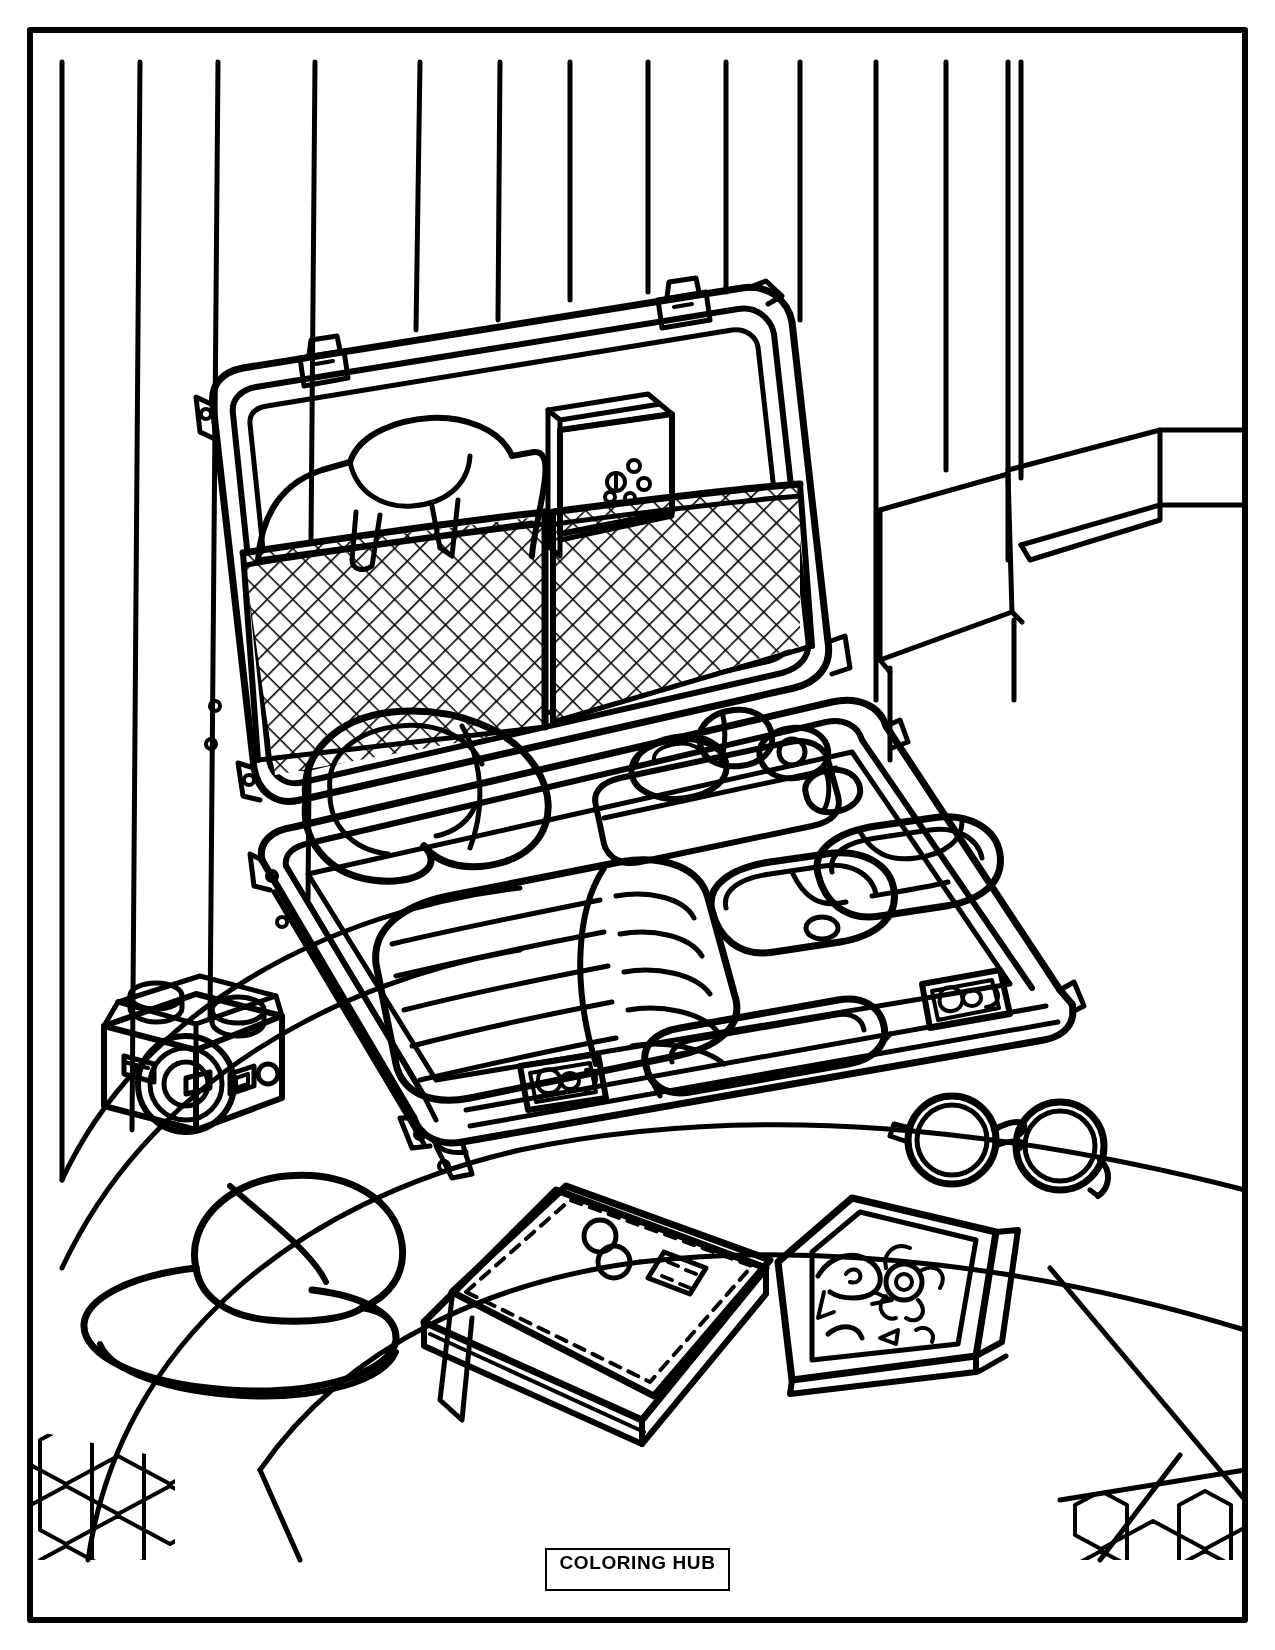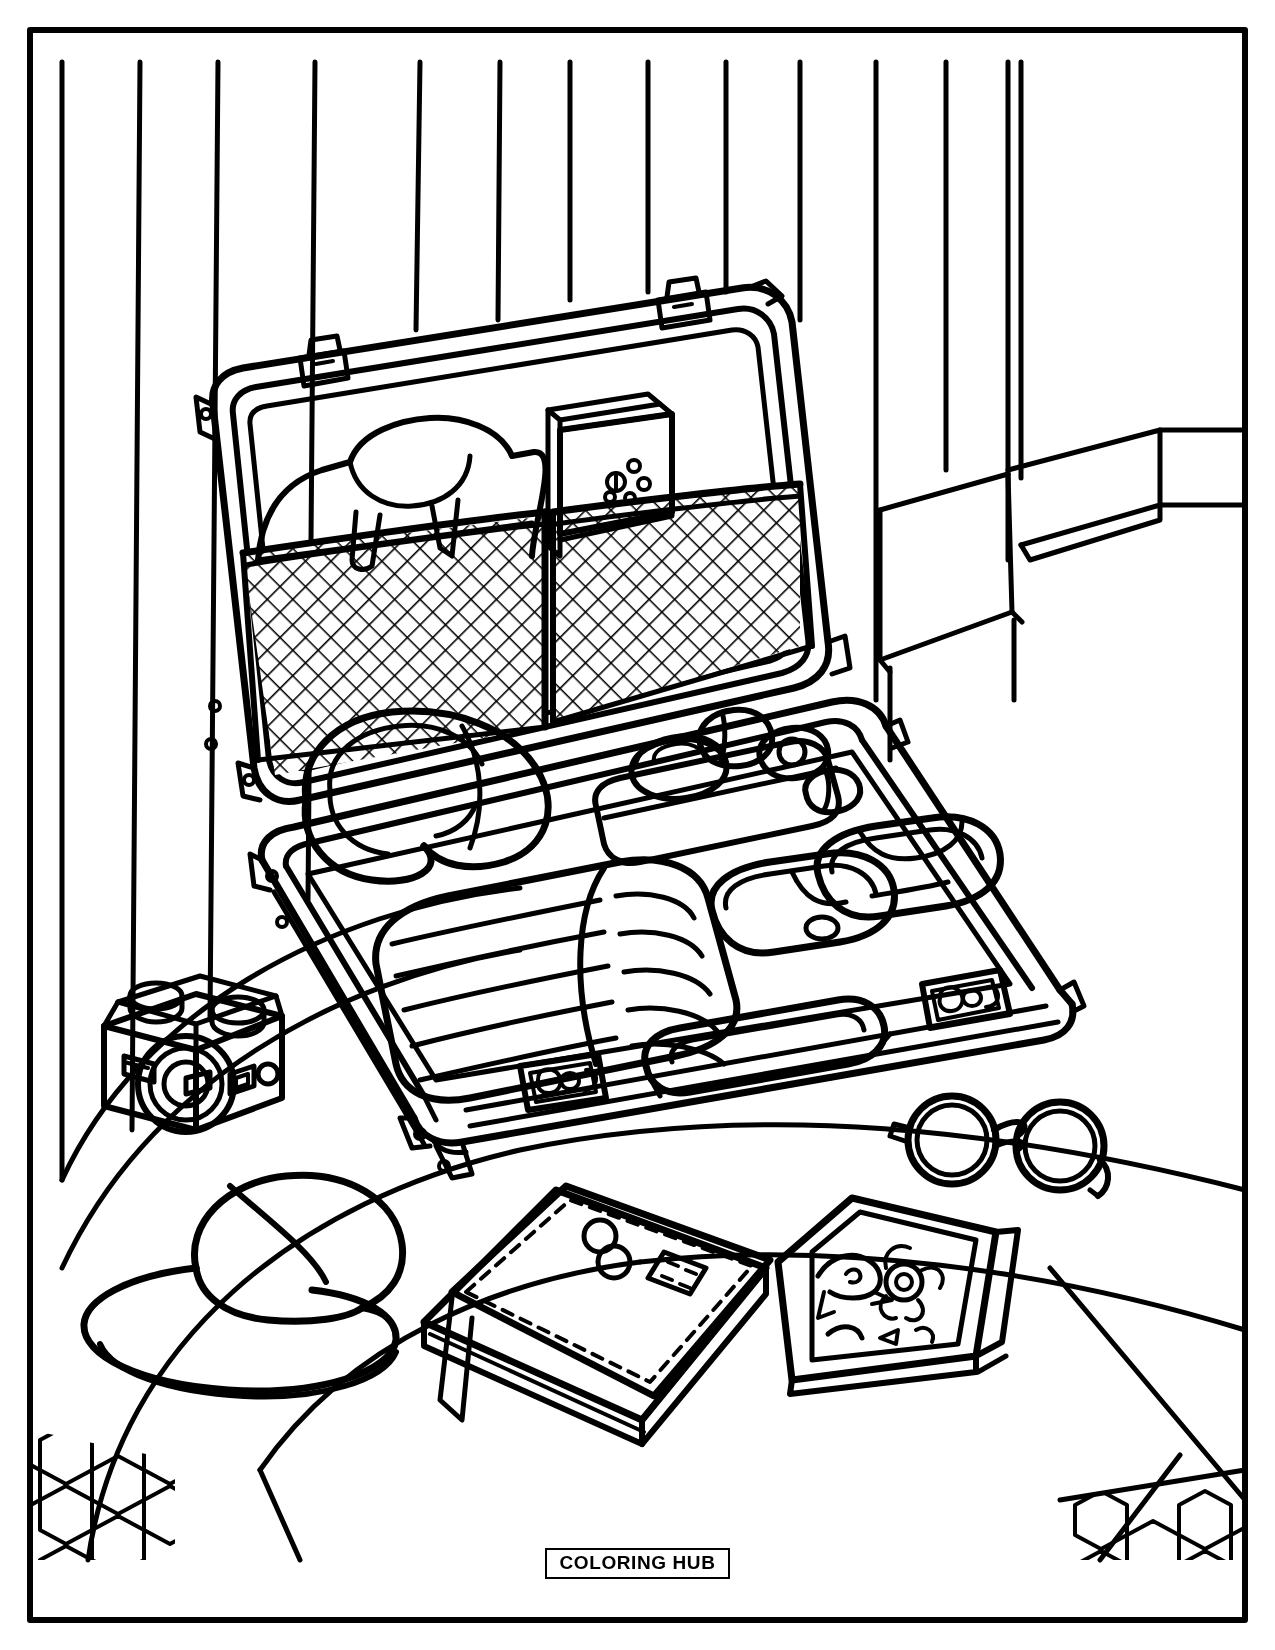--- a/index.html
+++ b/index.html
@@ -31,21 +31,21 @@
     right: 0;
     top: 1548px;
     display: flex;
     justify-content: center;
     align-items: center;
     pointer-events: none;
   }
   .footer-badge {
     background: #ffffff;
     border: 2px solid #000000;
-    padding: 3px 12px 4px 12px;
+    padding: 3px 12px 16px 12px;
     font-size: 19px;
     font-weight: bold;
     letter-spacing: 0.6px;
     color: #000000;
     font-family: "Liberation Sans", sans-serif;
     line-height: 1.05;
     white-space: nowrap;
   }
 </style>
 </head>

